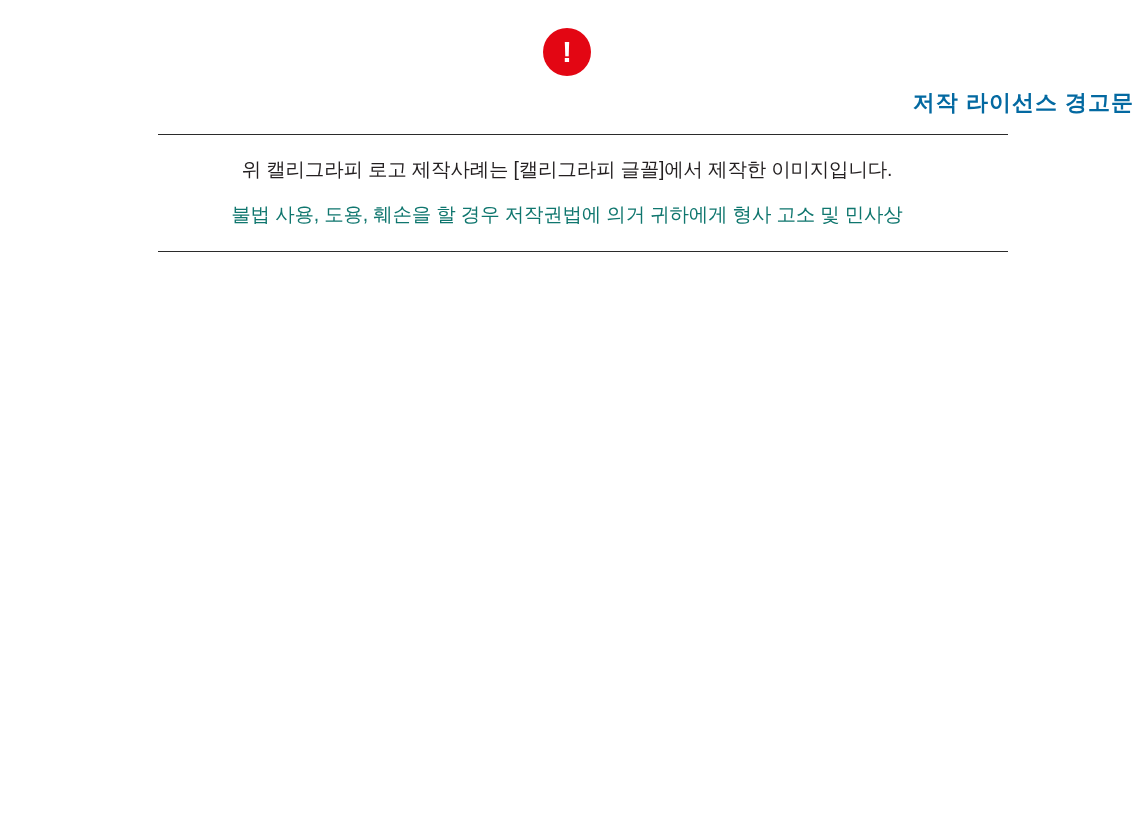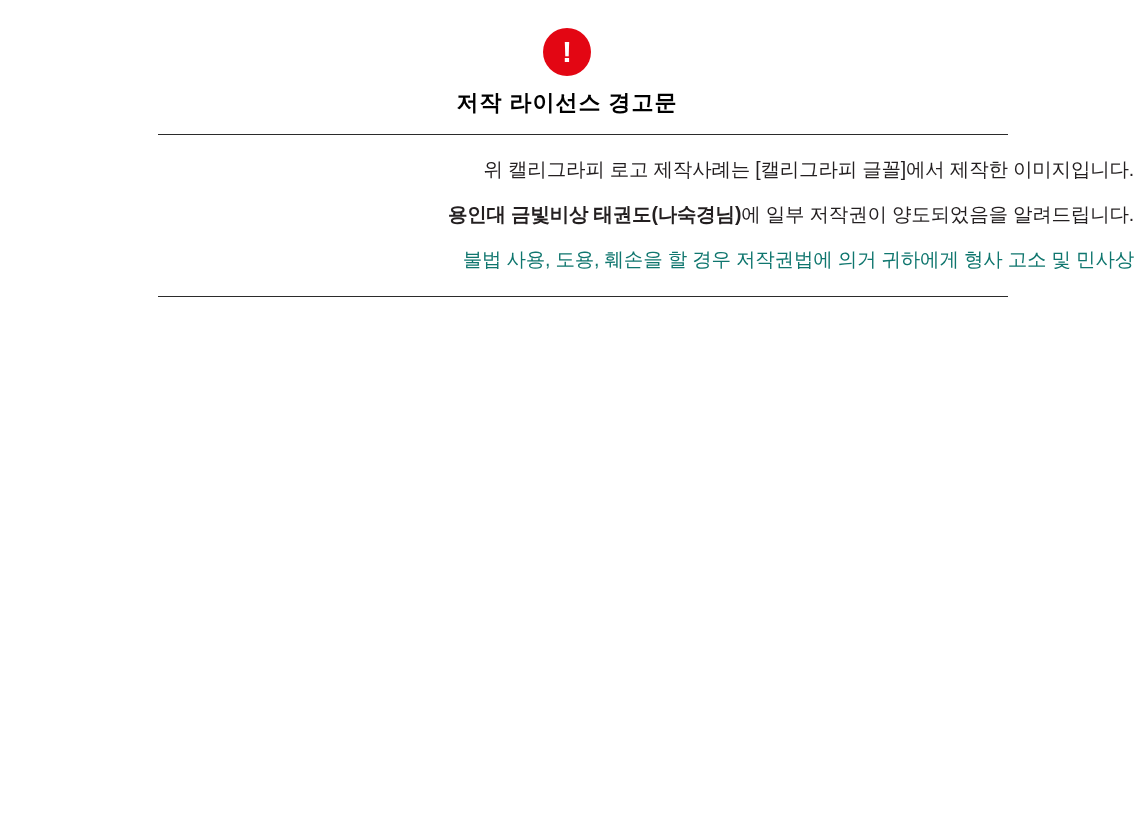--- a/index.html
+++ b/index.html
@@ -32,22 +32,22 @@
     background: #e30613;
     color: #ffffff;
     font-size: 30px;
     line-height: 48px;
     font-weight: bold;
     text-align: center;
     font-family: "Liberation Sans", sans-serif;
     letter-spacing: 0;
   }
   .notice-title {
-    text-align: center;
-    color: #000000;
+    text-align: right;
+    color: #0369a1;
     font-size: 22px;
     font-weight: bold;
     margin-top: 12px;
     letter-spacing: 1px;
     font-family: "Liberation Sans", sans-serif;
   }
   .rule {
     border-top: 1px solid #2b2b2b;
     margin: 16px 126px 0 158px;
   }
@@ -56,21 +56,21 @@
     margin: 14px 126px 0 158px;
   }
   .body-lines {
     padding-top: 12px;
     text-align: center;
   }
   .line {
     font-size: 19.5px;
     line-height: 45px;
     white-space: nowrap;
-    text-align: right;
+    text-align: center;
     letter-spacing: -0.2px;
   }
   .b { font-weight: bold; }
   .red-b { color: #0f766e; font-weight: normal; }
   .line-3 { margin-left: 2px; }
 </style>
 </head>
 <body>
 
 <div class="notice">
@@ -82,23 +82,20 @@
   <div class="notice-title">저작 라이선스 경고문</div>
 
   <div class="rule"></div>
 
   <div class="body-lines">
 
     <div class="line">
       <span>위 캘리그라피 로고 제작사례는 [캘리그라피 글꼴]에서 제작한 이미지입니다.</span>
     </div>
 
-    <div class="line">
-      <span class="b">용인대 금빛비상 태권도(나숙경님)</span><span>에 일부 저작권이 양도되었음을 알려드립니다.</span>
-    </div>
 
 
     <div class="line">
       <span class="red-b">불법 사용, 도용, 훼손을 할 경우 저작권법에 의거 귀하에게 형사 고소 및 민사상</span>
     </div>
 
 
   </div>
 
   <div class="rule-bottom"></div>

